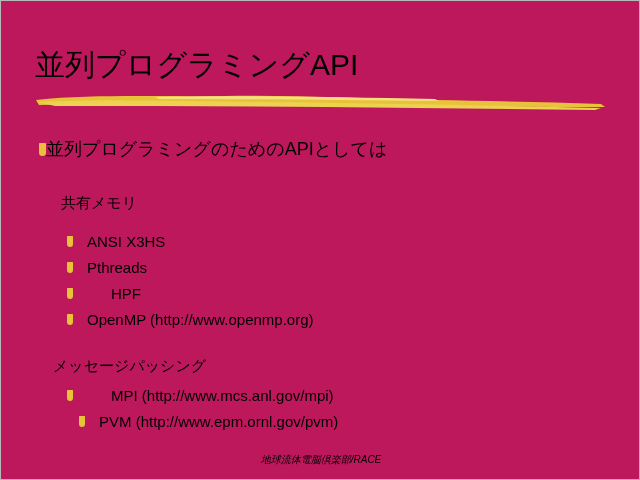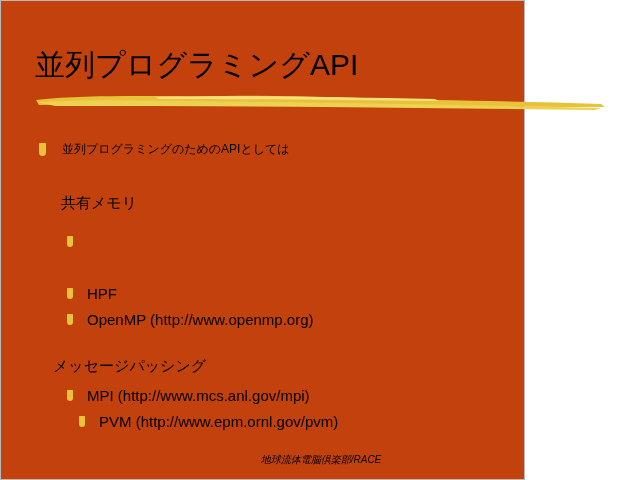--- a/index.html
+++ b/index.html
@@ -8,25 +8,25 @@
   }
   body {
     width: 640px;
     height: 480px;
     background: #ffffff;
     font-family: "Liberation Sans", sans-serif;
     overflow: hidden;
   }
   .slide {
     position: relative;
-    width: 525px;
+    width: 640px;
     height: 480px;
     box-sizing: border-box;
     border: 1px solid #b9b9b9;
-    background: #c2410c;
+    background: #be185d;
   }
   .title {
     position: absolute;
     left: 34px;
     top: 44px;
     font-size: 30px;
     color: #000000;
     letter-spacing: 0px;
     white-space: nowrap;
   }
@@ -52,22 +52,22 @@
     border-radius: 1px 1px 5px 5px;
     flex: 0 0 auto;
     margin-top: 5px;
   }
   .bul-mark.small {
     width: 6px;
     height: 11px;
     margin-top: 4px;
   }
   .bullet-l1 .txt {
-    margin-left: 16px;
-    font-size: 12px;
+    margin-left: 0;
+    font-size: 18px;
     color: #000000;
     white-space: nowrap;
     line-height: 22px;
   }
   .sub-head {
     position: absolute;
     font-size: 15px;
     color: #000000;
     white-space: nowrap;
   }
@@ -115,33 +115,38 @@
 
   <div class="bullet-l1">
     <span class="bul-mark"></span>
     <span class="txt">並列プログラミングのためのAPIとしては</span>
   </div>
 
   <div class="sub-head shared">共有メモリ</div>
 
   <div class="item" style="top:231px;">
     <span class="bul-mark small"></span>
+    <span class="txt">ANSI X3HS</span>
   </div>
-  <div class="item" style="top:283px;">
+  <div class="item" style="top:257px;">
+    <span class="bul-mark small"></span>
+    <span class="txt">Pthreads</span>
+  </div>
+  <div class="item" style="top:283px;gap:24px;">
     <span class="bul-mark small"></span>
     <span class="txt">HPF</span>
   </div>
   <div class="item" style="top:309px;">
     <span class="bul-mark small"></span>
     <span class="txt">OpenMP (http://www.openmp.org)</span>
   </div>
 
   <div class="sub-head message">メッセージパッシング</div>
 
-  <div class="item" style="top:385px;">
+  <div class="item" style="top:385px;gap:24px;">
     <span class="bul-mark small"></span>
     <span class="txt">MPI (http://www.mcs.anl.gov/mpi)</span>
   </div>
   <div class="item" style="top:411px;padding-left:12px;">
     <span class="bul-mark small"></span>
     <span class="txt">PVM (http://www.epm.ornl.gov/pvm)</span>
   </div>
 
   <div class="footer">地球流体電脳倶楽部/RACE</div>
 

